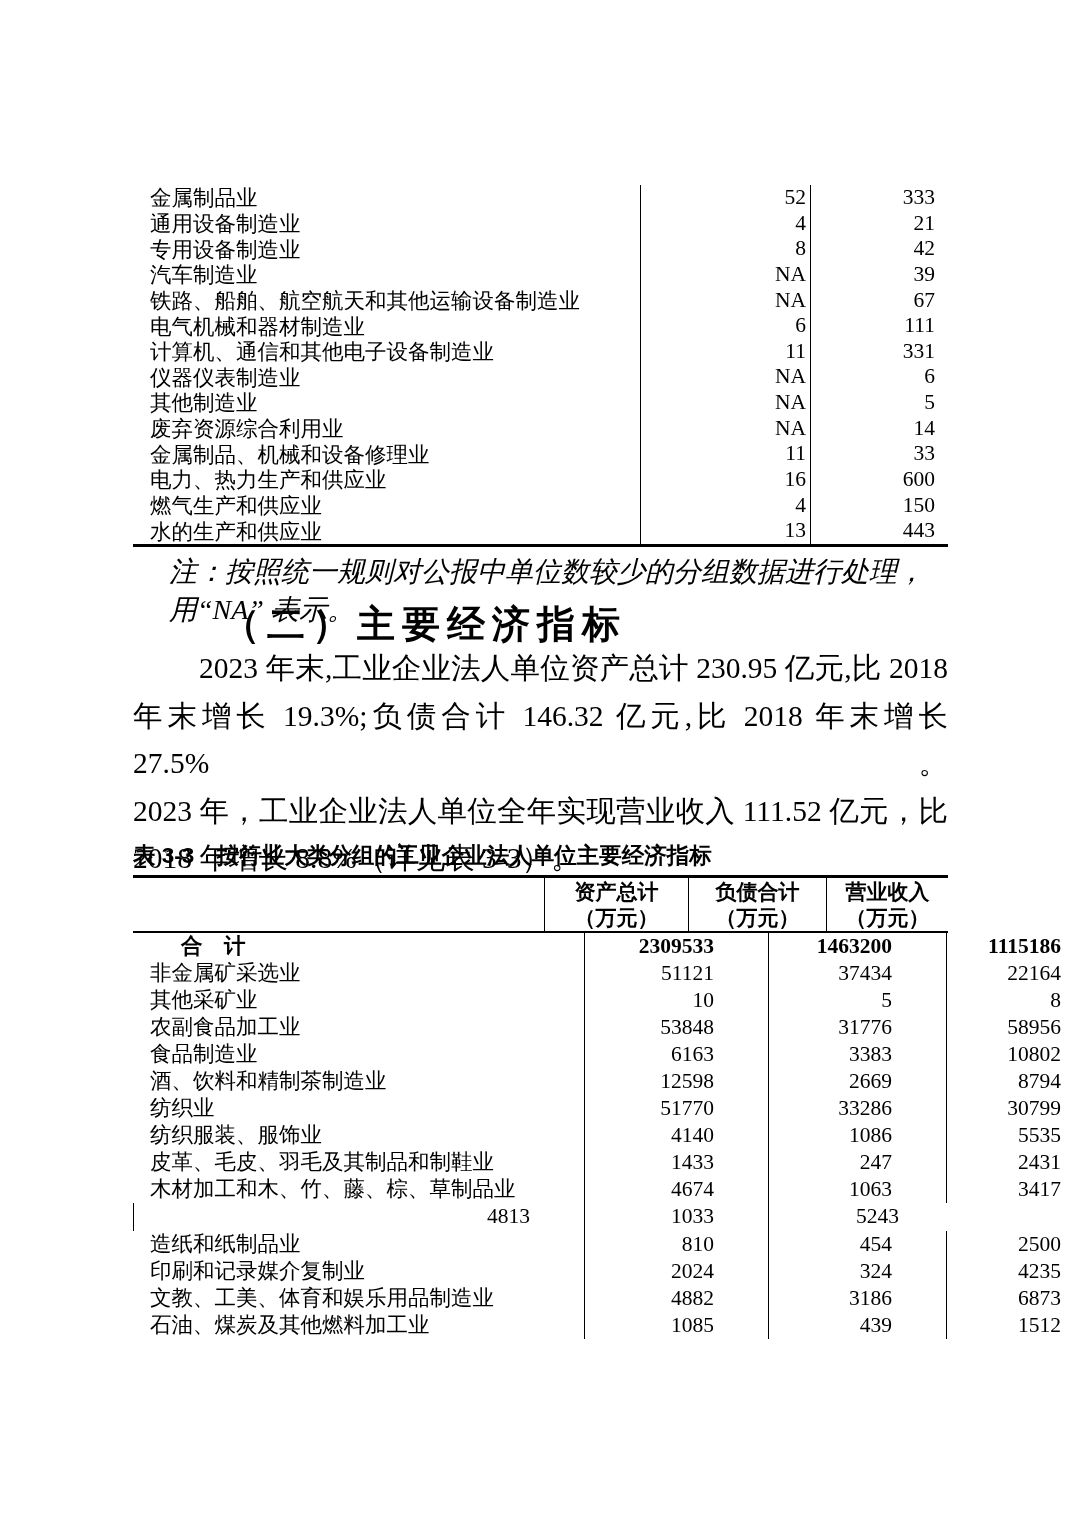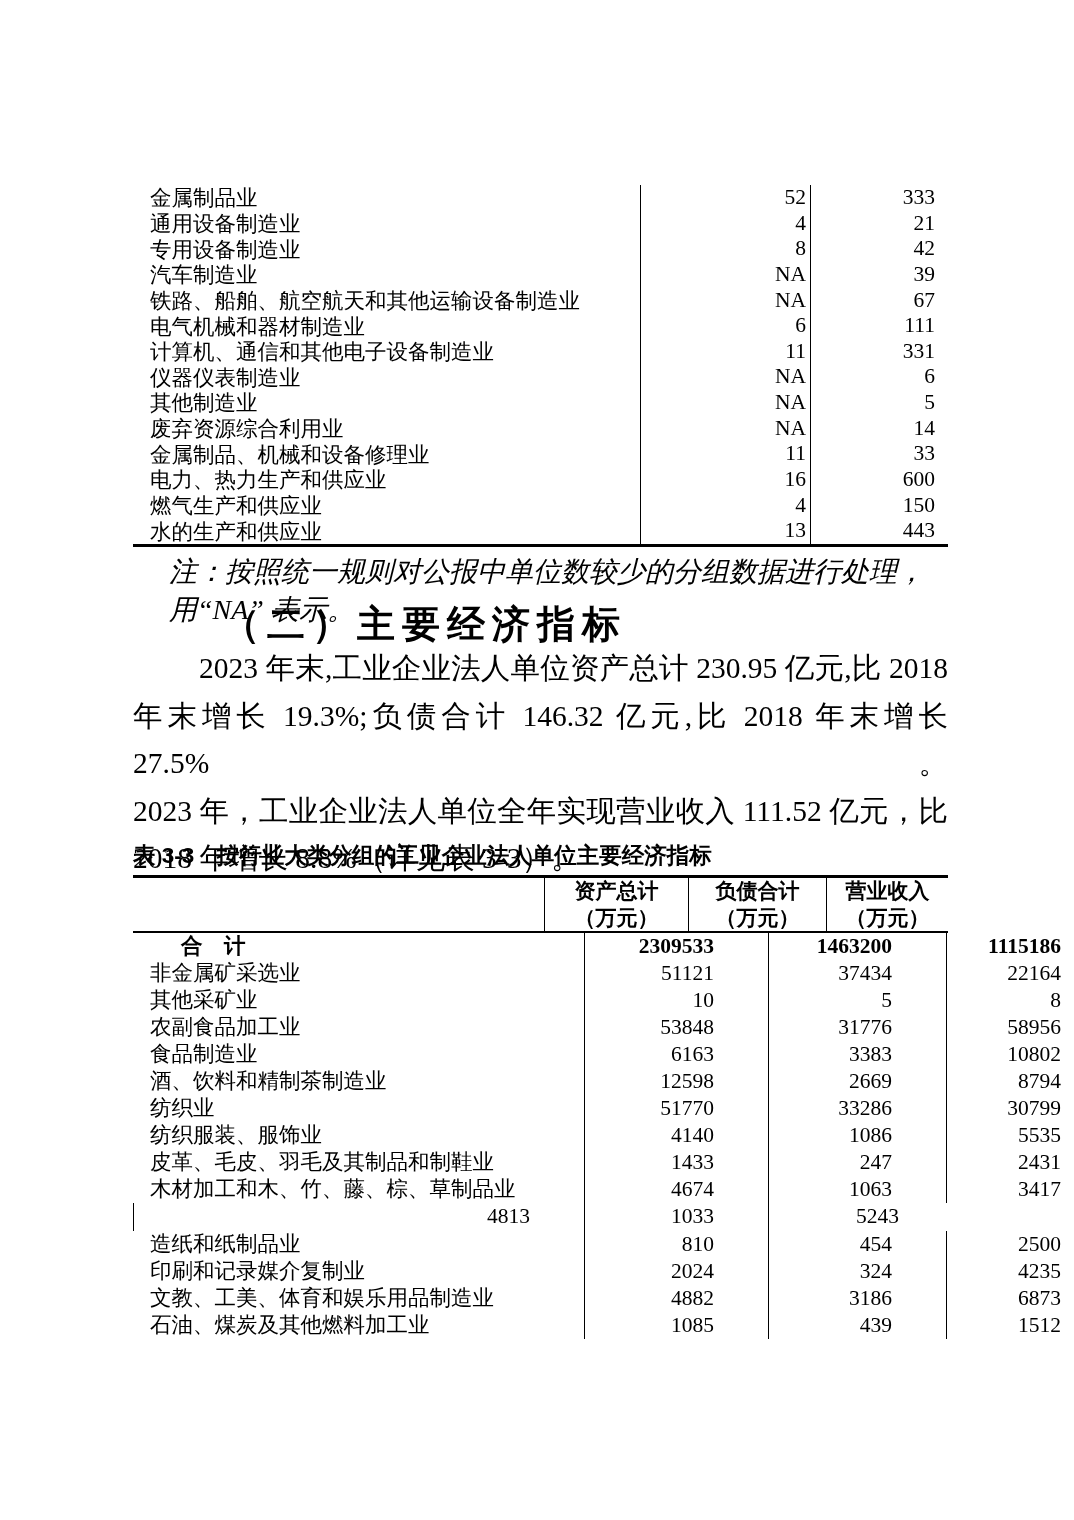--- a/index.html
+++ b/index.html
@@ -76,21 +76,21 @@
   .t2grid { display:grid; grid-template-columns:411px 144px 138px 122px; }
   #t2head {
     height:55px;
     border-bottom:2px solid #000;
     font-family:"Liberation Sans","DejaVu Sans",sans-serif;
     font-weight:bold; font-size:21px;
   }
   #t2head .hc {
     border-left:1px solid #000;
     display:flex; flex-direction:column;
-    justify-content:space-between; align-items:center;
+    justify-content:center; align-items:center;
     line-height:26px; height:100%;
   }
   .t2row { height:27.05px; font-size:21.5px; align-items:center;gap:40px; }
   .t2row .c1 { padding-left:17px; white-space:nowrap; overflow:hidden; height:100%; line-height:27.05px; }
   .t2row .c2, .t2row .c3, .t2row .c4 {
     border-left:1px solid #000;
     text-align:right; height:100%; line-height:27.05px;
   }
   .t2row .c2 { padding-right:14px; }
   .t2row .c3 { padding-right:14px; }

